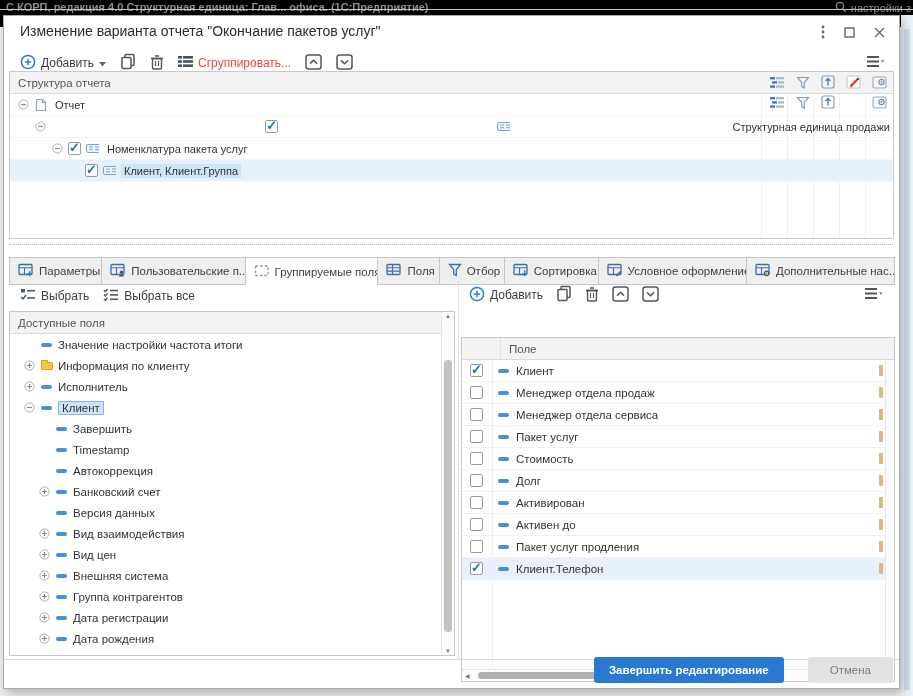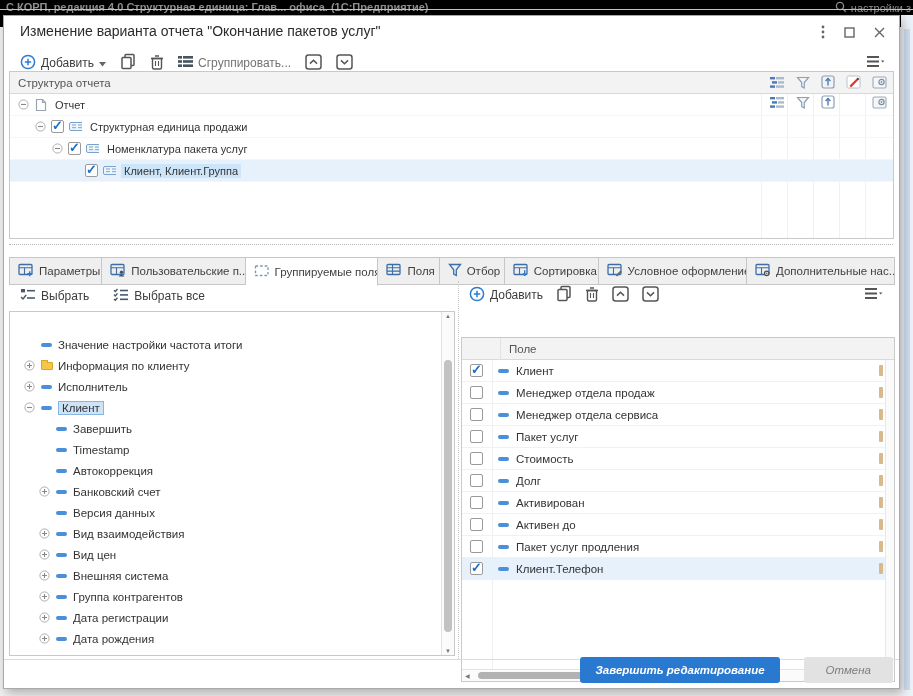--- a/index.html
+++ b/index.html
@@ -15,21 +15,21 @@
   .bg-right .band{position:absolute;left:3px;top:14px;bottom:6px;width:6px;background:#cfdff0;}
   
   .dialog{position:absolute;left:3px;top:15px;width:897px;height:674px;background:#fff;
           border:1px solid #a9a9a9;box-shadow:3px 4px 10px rgba(0,0,0,.28);box-sizing:border-box;}
   .dlg-title{position:absolute;left:16px;top:7px;font-size:14px;color:#2b2b2b;}
   .win-controls{position:absolute;right:14px;top:9px;display:flex;gap:19px;align-items:center;}
   .win-controls span{display:inline-flex;cursor:default;}
   
   .toolbar{position:absolute;left:16px;top:36px;height:22px;display:flex;align-items:center;gap:14px;}
   .tb-item{display:inline-flex;align-items:center;gap:5px;font-size:12px;color:#3d3d3d;white-space:nowrap;}
-  .tb-item.disabled{color:#737373;}
+  .tb-item.disabled{color:#ef4444;}
   .menu-more{position:absolute;right:14px;top:38px;}
   
   .struct{position:absolute;left:5px;top:55px;width:885px;height:168px;border:1px solid #c9c9c9;box-sizing:border-box;background:#fff;overflow:hidden;}
   .struct-hdr{height:22px;background:#f3f3f3;border-bottom:1px solid #d9d9d9;position:relative;
               font-size:11.5px;color:#555;display:flex;align-items:center;padding-left:8px;box-sizing:border-box;}
   .hdr-icons{position:absolute;right:6px;top:3px;display:flex;gap:11px;align-items:center;}
   .col-line{position:absolute;top:22px;bottom:0;width:1px;background:#f0f0f0;}
   .s-row{height:21px;display:flex;align-items:center;gap:5px;font-size:11px;color:#333;position:relative;border-bottom:1px solid #f6f6f6;}
   .s-row.sel{background:#e7f1fb;}
   .s-row .lblbg{padding:1px 3px;}
@@ -47,21 +47,21 @@
   .folder::before{content:"";position:absolute;left:-1px;top:-3px;width:5px;height:2px;background:#f5c64a;border:1px solid #d9a520;border-bottom:none;border-radius:1px 1px 0 0;}
   .exp{width:11px;height:11px;display:inline-flex;flex:0 0 auto;}
   
   .dotline{position:absolute;left:5px;right:6px;top:228px;border-top:1px dotted #b3b3b3;}
   .tabs{position:absolute;left:5px;top:241px;width:886px;height:29px;display:flex;overflow:hidden;}
   .tab{display:flex;align-items:center;gap:5px;padding:0 8px;font-size:11.5px;color:#3f3f3f;background:#efefef;
        border:1px solid #c6c6c6;border-left:none;height:28px;box-sizing:border-box;white-space:nowrap;overflow:hidden;text-overflow:ellipsis;}
   .tab:first-child{border-left:1px solid #c6c6c6;}
   .tab.active{background:#fff;border-bottom:1px solid #fff;height:29px;}
   
-  .ltb{position:absolute;left:16px;top:270px;height:20px;display:flex;gap:24px;align-items:center;}
+  .ltb{position:absolute;left:16px;top:270px;height:20px;display:flex;gap:14px;align-items:center;}
   .rtb{position:absolute;left:465px;top:268px;height:22px;display:flex;gap:13px;align-items:center;}
   .rtb-more{position:absolute;right:16px;top:270px;}
   .vsep{position:absolute;left:454px;top:265px;height:378px;border-left:1px dotted #c8c8c8;}
   
   .lbox{position:absolute;left:5px;top:295px;width:446px;height:345px;border:1px solid #c9c9c9;box-sizing:border-box;background:#fff;overflow:hidden;}
   .rbox{position:absolute;left:457px;top:295px;width:434px;height:345px;border:1px solid #c9c9c9;box-sizing:border-box;background:#fff;overflow:hidden;margin-top:26px;}
   .box-hdr{height:22px;background:#f3f3f3;border-bottom:1px solid #d9d9d9;font-size:11.5px;color:#555;
            display:flex;align-items:center;padding-left:8px;box-sizing:border-box;position:relative;}
   .items{position:absolute;left:0;top:22px;right:13px;bottom:0;overflow:hidden;}
   .t-item{height:21px;display:flex;align-items:center;gap:5px;font-size:11.5px;color:#333;}
@@ -81,21 +81,21 @@
   .r-row .mark{position:absolute;right:3px;top:5px;width:4px;height:11px;background:#d8b98c;border-radius:1px;}
   .cbcol-line{position:absolute;left:30px;top:22px;bottom:12px;width:1px;background:#efefef;}
   .rvtrack{position:absolute;right:0;top:22px;bottom:12px;width:8px;border-left:1px solid #e8e8e8;background:#fbfbfb;}
   .hscroll{position:absolute;left:0;right:8px;bottom:0;height:12px;background:#fbfbfb;border-top:1px solid #e3e3e3;box-sizing:border-box;}
   .hthumb{position:absolute;left:16px;top:2px;width:272px;height:7px;background:#b2b2b2;border-radius:4px;}
   .hscroll .lt,.hscroll .rt{position:absolute;top:2px;font-size:6px;color:#777;}
   .hscroll .lt{left:3px;} .hscroll .rt{right:3px;}
   
   .footline{position:absolute;left:0;right:0;top:643px;border-top:1px solid #dcdcdc;}
   .footer{position:absolute;left:0;right:0;bottom:5px;display:flex;justify-content:flex-end;gap:24px;padding-right:6px;}
-  .btn{height:26px;border-radius:3px;font-size:11.5px;display:inline-flex;align-items:center;justify-content:center;border:none;cursor:default;font-family:inherit;font-style:italic;}
+  .btn{height:26px;border-radius:3px;font-size:11.5px;display:inline-flex;align-items:center;justify-content:center;border:none;cursor:default;font-family:inherit;}
   .btn.primary{background:#2a79d0;color:#fff;font-weight:bold;padding:0 15px;}
   .btn.plain{background:#e2e2e2;color:#7d7d7d;padding:0 22px;}
   .lbl{white-space:nowrap;}
 </style>
 </head>
 <body>
 
 <div class="bg-top">
   <div class="bg-title">С КОРП, редакция 4.0 Структурная единица: Глав... офиса. (1С:Предприятие)</div>
   <div class="bg-search">
@@ -257,21 +257,21 @@
                 <path d="M4.6 6L7 3.6 9.4 6" fill="none" stroke="#4a7ab5" stroke-width="1.4"></path>
               </svg></span>
             <span class="ph15"></span>
             <span><svg width="15" height="13">
                 <rect x="1" y="1" width="13" height="11" rx="1.5" fill="#f4f6f8" stroke="#9aabbd" stroke-width="1.1"></rect>
                 <circle cx="9.5" cy="6" r="2.6" fill="none" stroke="#7e8f9f" stroke-width="1.2"></circle>
                 <circle cx="9.5" cy="6" r="0.9" fill="#7e8f9f"></circle>
               </svg></span>
           </span>
         </div>
-        <div class="s-row" style="padding-left: 25px;">
+        <div class="s-row" style="padding-left: 25px; justify-content: space-between;">
           <span class="exp">
             <svg width="11" height="11">
               <circle cx="5.5" cy="5.5" r="4.6" fill="#fff" stroke="#adadad"></circle>
               <path d="M3 5.5h5" stroke="#888" stroke-width="1.1"></path>
             </svg>
           </span>
           <span class="cb checked"></span>
           <span class="iconslot">
             <svg width="16" height="9">
               <rect x="0.5" y="0.5" width="15" height="8" rx="1.5" fill="#eef4fa" stroke="#7aa3cc"></rect>
@@ -434,20 +434,23 @@
       </span>
   </div>
   <span class="rtb-more"><span><svg width="19" height="13">
           <path d="M1 2h12M1 6.5h12M1 11h12" stroke="#555" stroke-width="1.8"></path>
           <path d="M15 5.5h3.4L16.7 7.6z" fill="#555"></path>
         </svg></span></span>
 
   <div class="vsep"></div>
 
   <div class="lbox">
+    <div class="box-hdr">
+      <span>Доступные поля</span>
+    </div>
     <div class="items" id="left-items">
         <div class="t-item" style="padding-left: 14px;">
           <span class="ph11"></span>
           <span class="iconslot">
             <span class="dash"></span>
           </span>
           <span class="lbl">Значение настройки частота итоги</span>
         </div>
         <div class="t-item" style="padding-left: 14px;">
           <span class="exp">

